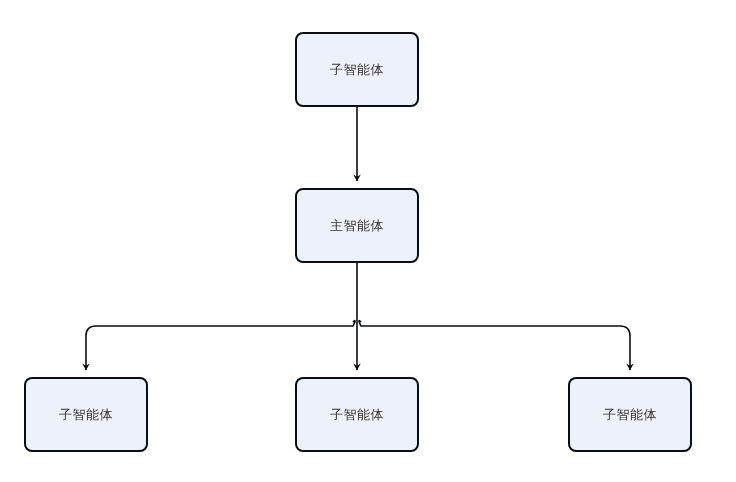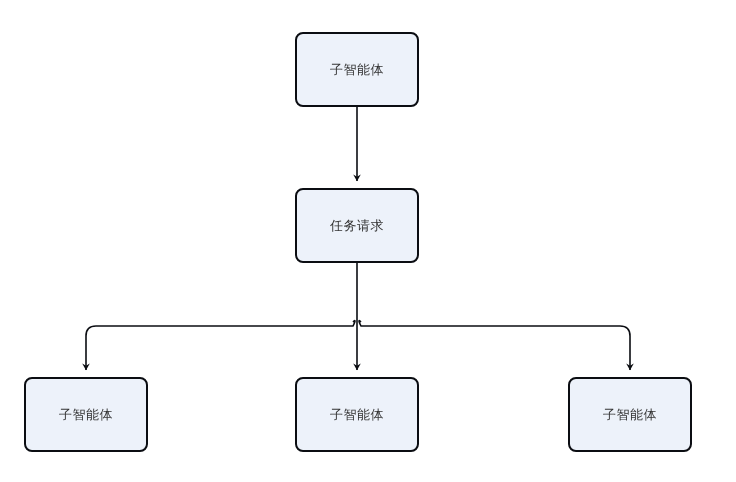--- a/index.html
+++ b/index.html
@@ -74,21 +74,21 @@
     <path d="M 357 318 L 357 370" fill="none" stroke="#0b0d12" stroke-width="1.6" marker-end="url(#arrowhead)"></path>
 
     <path d="M 361 322 Q 357 318 361 326 L 620 326 Q 630 326 630 336 L 630 370" fill="none" stroke="#0b0d12" stroke-width="1.6" marker-end="url(#arrowhead)"></path>
   </svg>
 
   <div class="node" id="node-task">
     <span class="node-label">子智能体</span>
   </div>
 
   <div class="node" id="node-main">
-    <span class="node-label">任务请求</span>
+    <span class="node-label">主智能体</span>
   </div>
 
   <div class="node" id="node-sub-1">
     <span class="node-label">子智能体</span>
   </div>
 
   <div class="node" id="node-sub-2">
     <span class="node-label">子智能体</span>
   </div>
 

